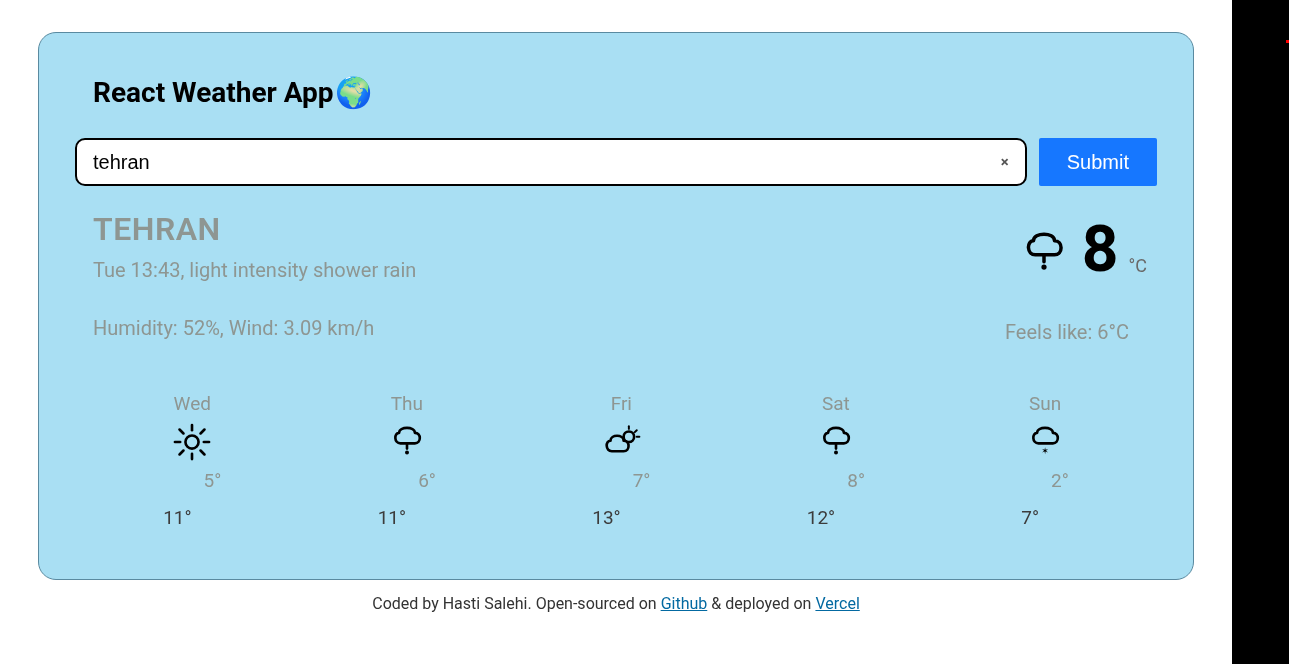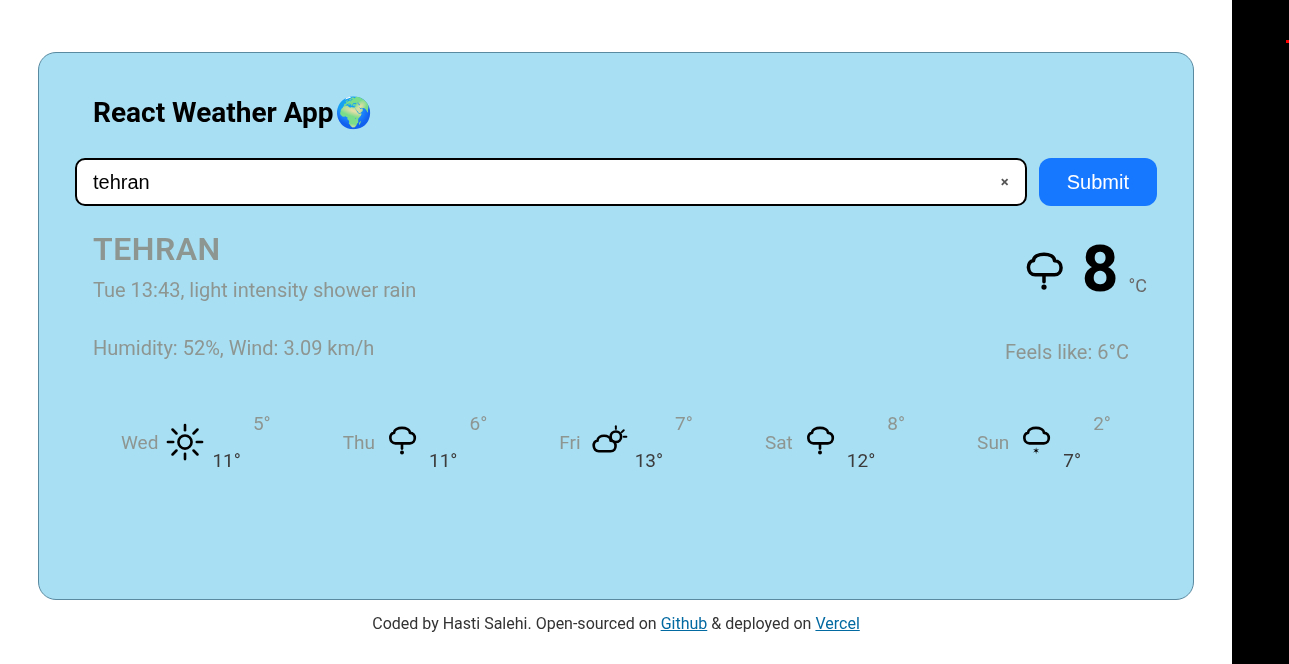--- a/index.html
+++ b/index.html
@@ -11,21 +11,21 @@
       font-family: -apple-system, BlinkMacSystemFont, "Segoe UI", Roboto, Helvetica, Arial, sans-serif;
       background: #000;
       width: 1289px;
       height: 664px;
       overflow: hidden;
     }
     .app-container {
       background: #fff;
       width: 1232px;
       height: 664px;
-      padding-top: 52px;
+      padding-top: 32px;
     }
     .card {
       background: #a9dff3;
       border: 1px solid #5a8aa0;
       border-radius: 18px;
       margin: 0 38px;
       padding: 30px 36px 30px 36px;
       height: 548px;
     }
     .title {
@@ -66,21 +66,21 @@
       transform: translateY(-50%);
       font-size: 15px;
       font-weight: 700;
       color: #555;
       cursor: pointer;
     }
     .submit-btn {
       background: #1677ff;
       color: #fff;
       border: none;
-      border-radius: 12px;
+      border-radius: 2px;
       padding: 0 28px;
       height: 48px;
       font-size: 20px;
       cursor: pointer;
     }
     .city-name {
       font-size: 32px;
       font-weight: 600;
       color: #8e9692;
       margin: 18px 0 10px 18px;
@@ -132,20 +132,21 @@
       color: #8e9692;
     }
     .forecast-row {
       display: flex;
       justify-content: space-around;
       margin-top: 52px;
       padding: 0 10px;
     }
     .forecast-item {
       display: flex;
+      flex-direction: column;
       align-items: center;
       gap: 6px;
     }
     .forecast-day {
       font-size: 19px;
       color: #8e9692;
     }
     .forecast-icon-svg {
       width: 42px;
       height: 42px;

